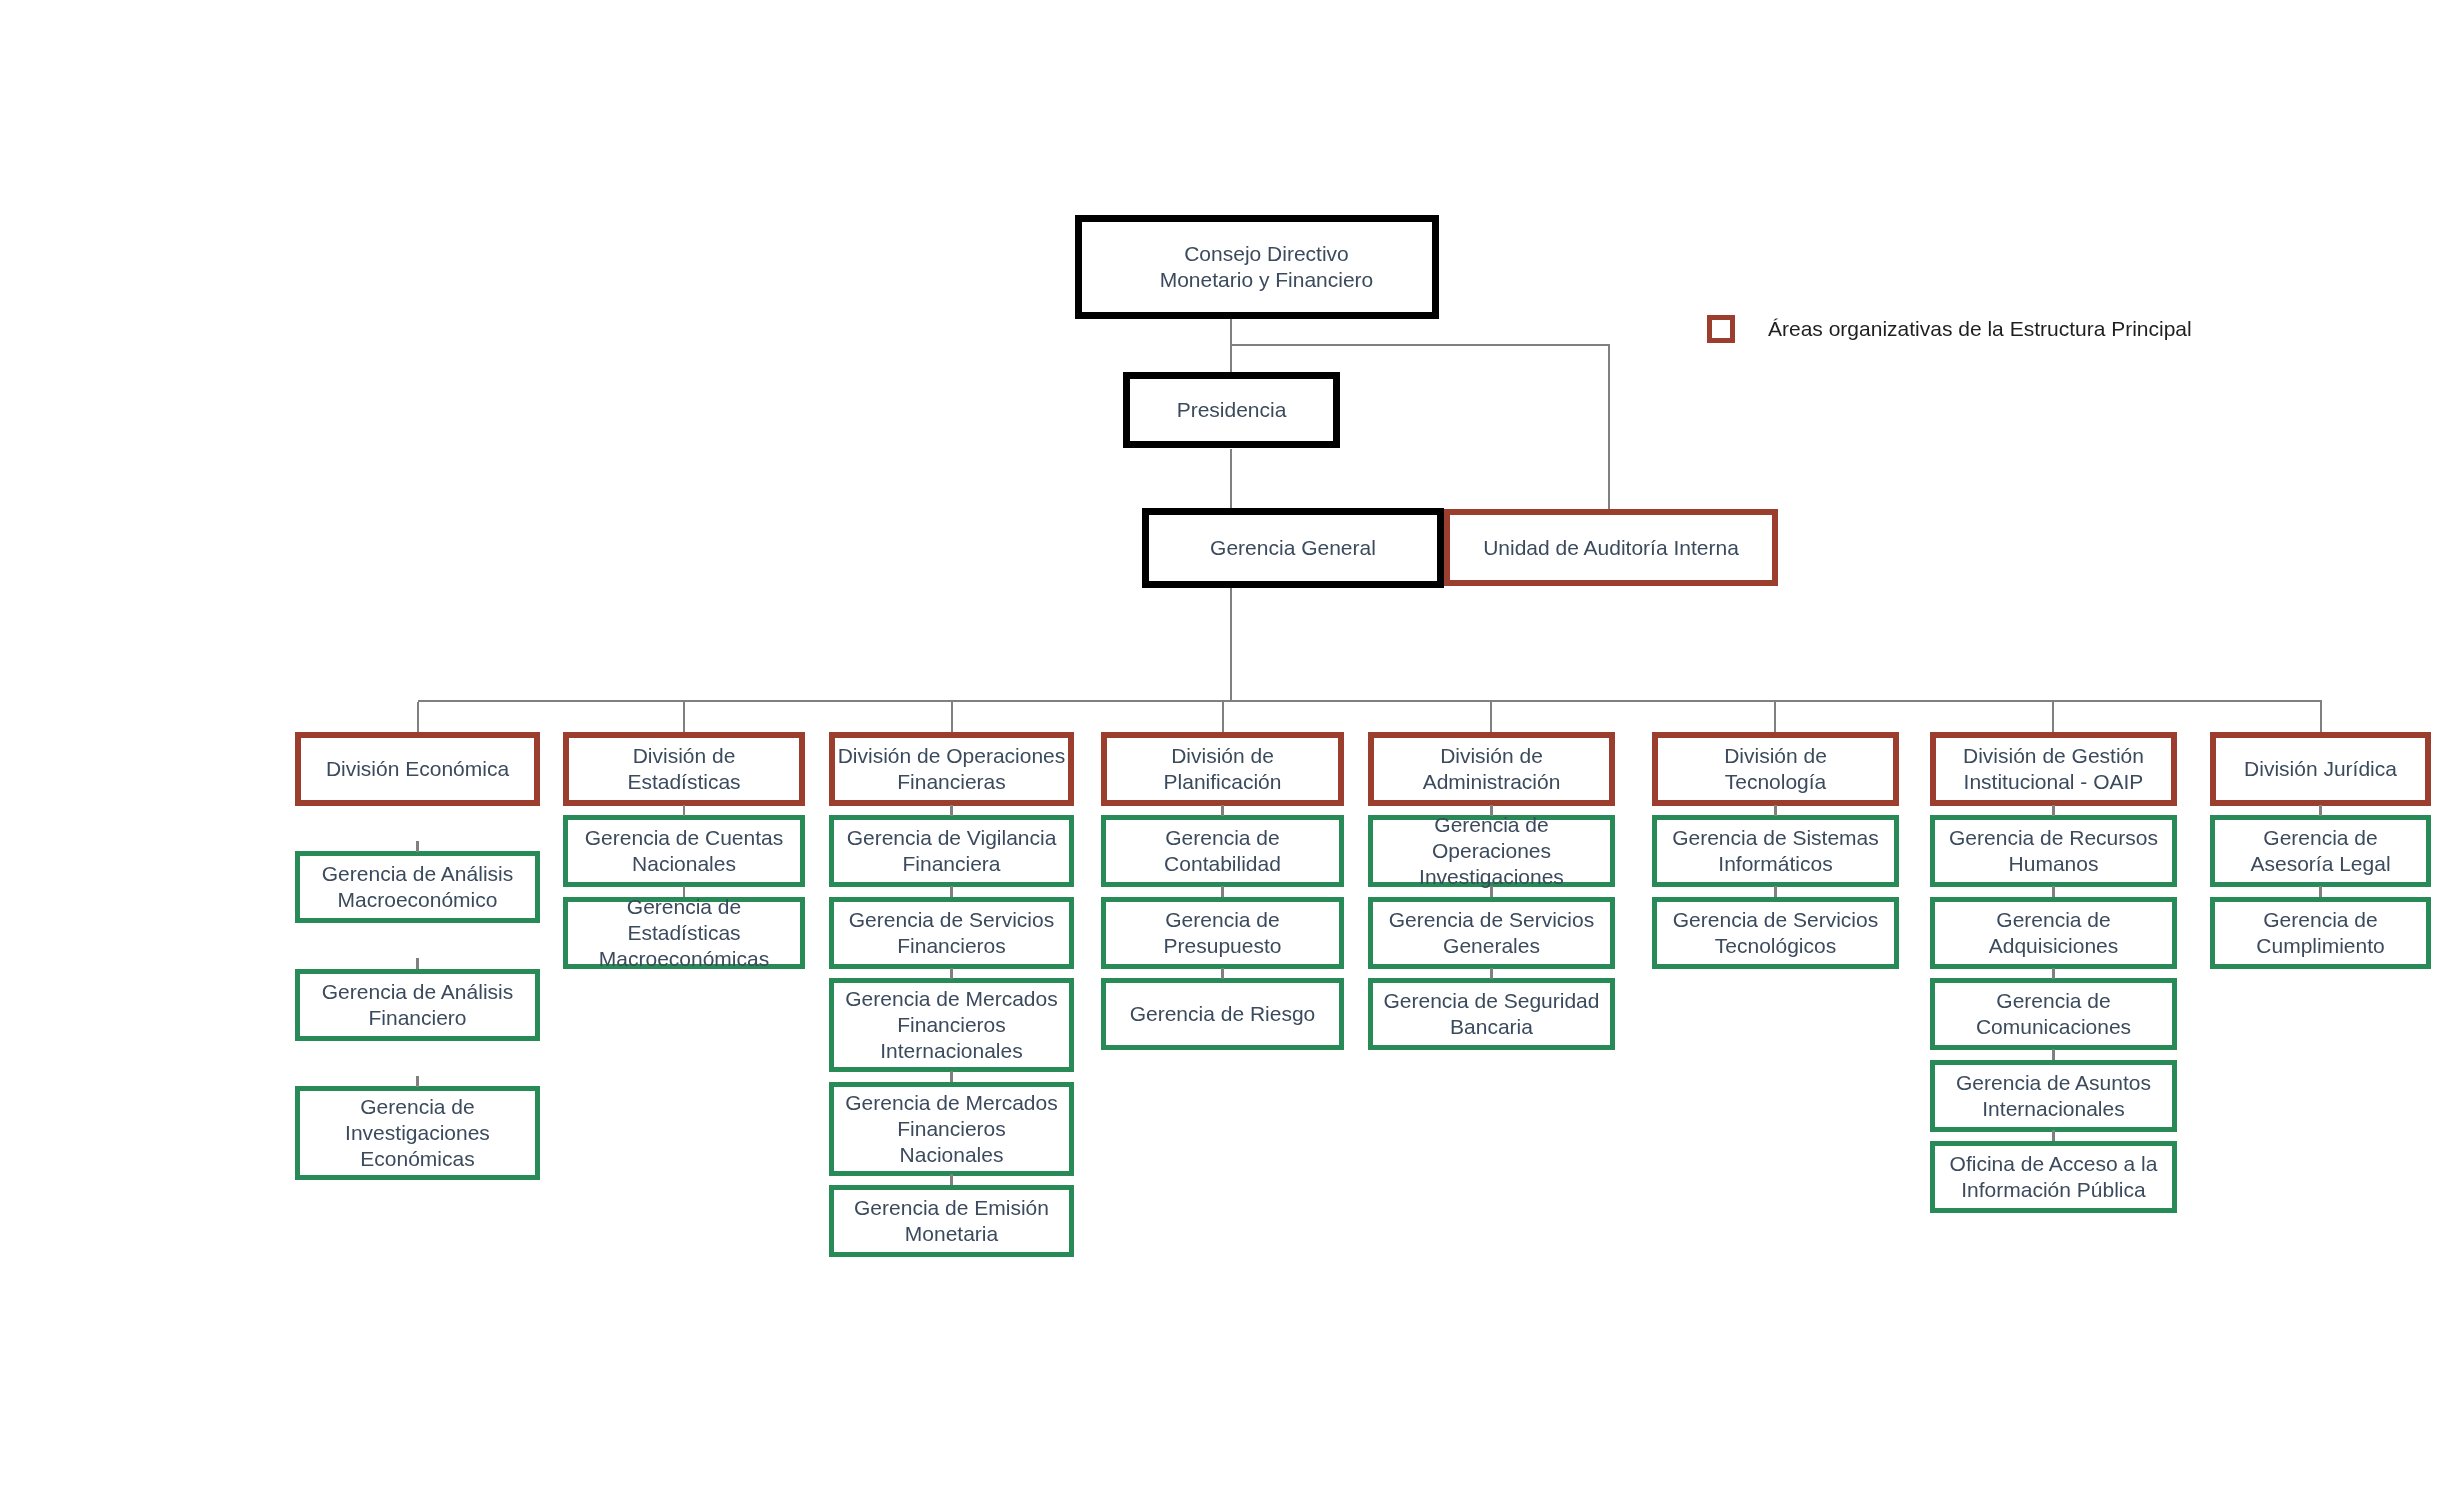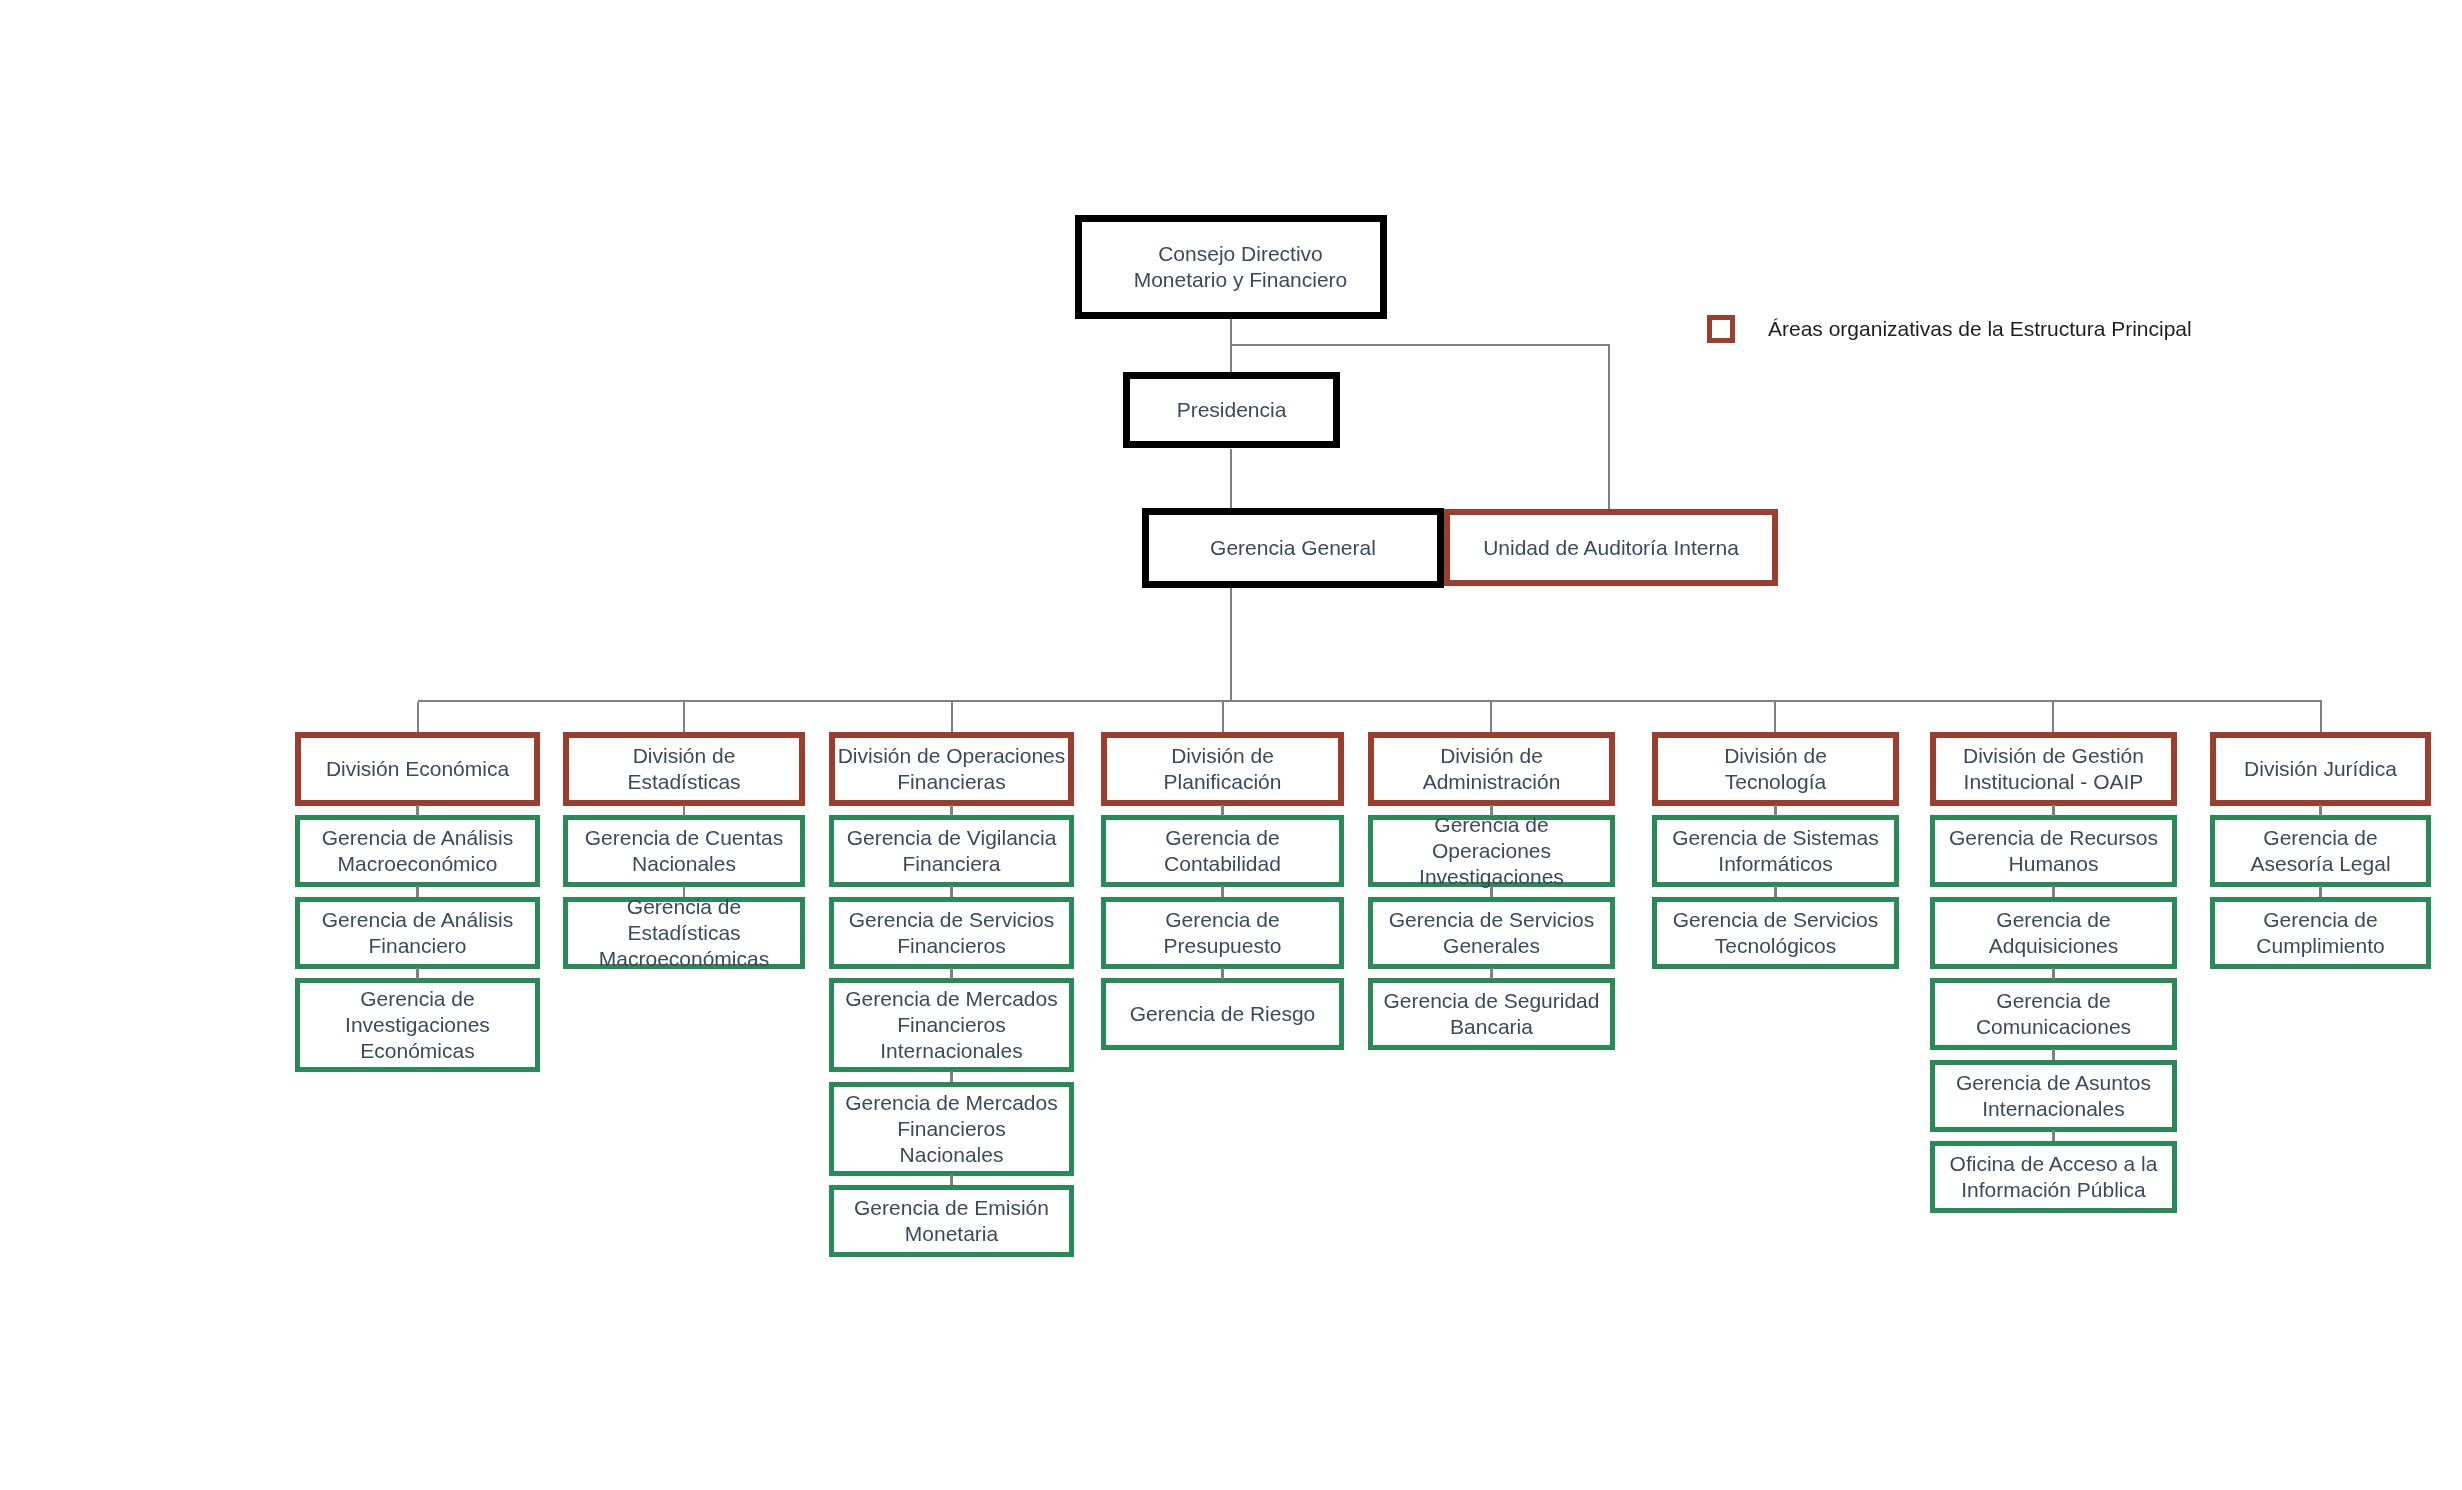--- a/index.html
+++ b/index.html
@@ -76,21 +76,21 @@
   .legend-label{
     margin-left:33px;color:var(--legend-text);
     font-size:21px;line-height:28px;white-space:nowrap;
   }
 </style>
 </head>
 <body>
 
 <div id="canvas">
 
-  <div class="box black-box" style="left:1075px;top:215px;width:312px;height:104px;padding-left:19px;">Consejo Directivo
+  <div class="box black-box" style="left:1075px;top:215px;width:364px;height:104px;padding-left:19px;">Consejo Directivo
 Monetario y Financiero</div>
 
   <div class="box black-box" style="left:1123px;top:372px;width:217px;height:76px;">Presidencia</div>
 
   <div class="box black-box" style="left:1142px;top:508px;width:302px;height:80px;">Gerencia General</div>
 
   <div class="box red-box" style="left:1444px;top:509px;width:334px;height:77px;">Unidad de Auditoría Interna</div>
 
   <div class="line" style="left:1230px;top:319px;width:2.3px;height:53px;"></div>
   <div class="line" style="left:1230px;top:344px;width:380px;height:2.3px;"></div>
@@ -107,21 +107,21 @@
   <div class="line" style="left:2052px;top:702px;width:2.3px;height:30px;"></div>
   <div class="line" style="left:2320px;top:702px;width:2.3px;height:30px;"></div>
 
   <div id="legend">
     <div class="legend-row">
       <div class="legend-swatch principal"></div>
       <div class="legend-label">Áreas organizativas de la Estructura Principal</div>
     </div>
   </div>
 
-  <div class="column" style="left:295px;width:245px;">
+  <div class="column" style="left:295px;width:245px;gap:36px;">
     <div class="division">División Económica</div>
     <div class="child">Gerencia de Análisis
 Macroeconómico</div>
     <div class="child">Gerencia de Análisis
 Financiero</div>
     <div class="child tall">Gerencia de
 Investigaciones
 Económicas</div>
   </div>
 

